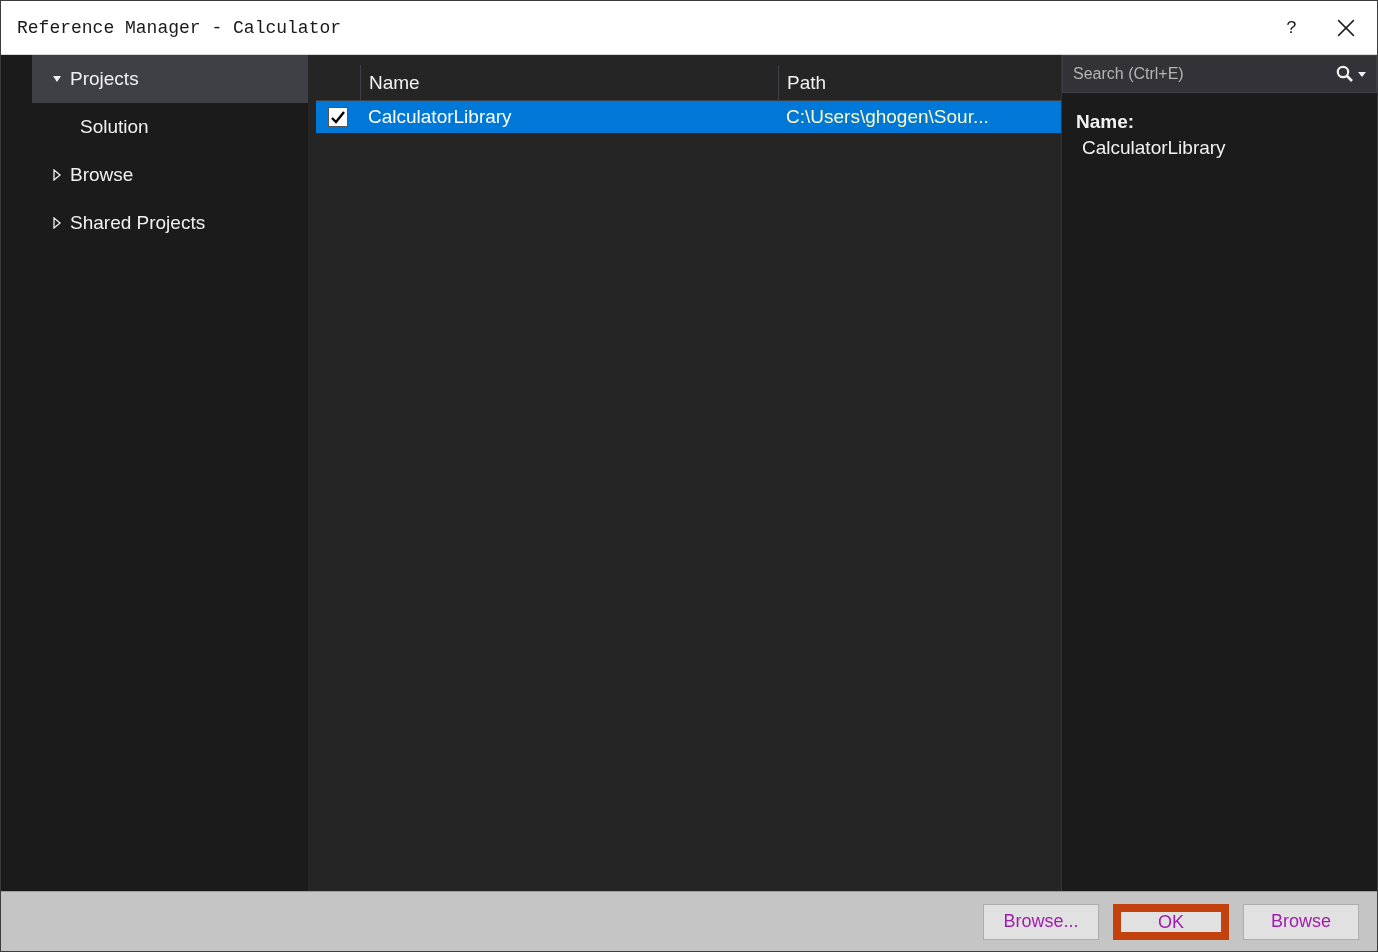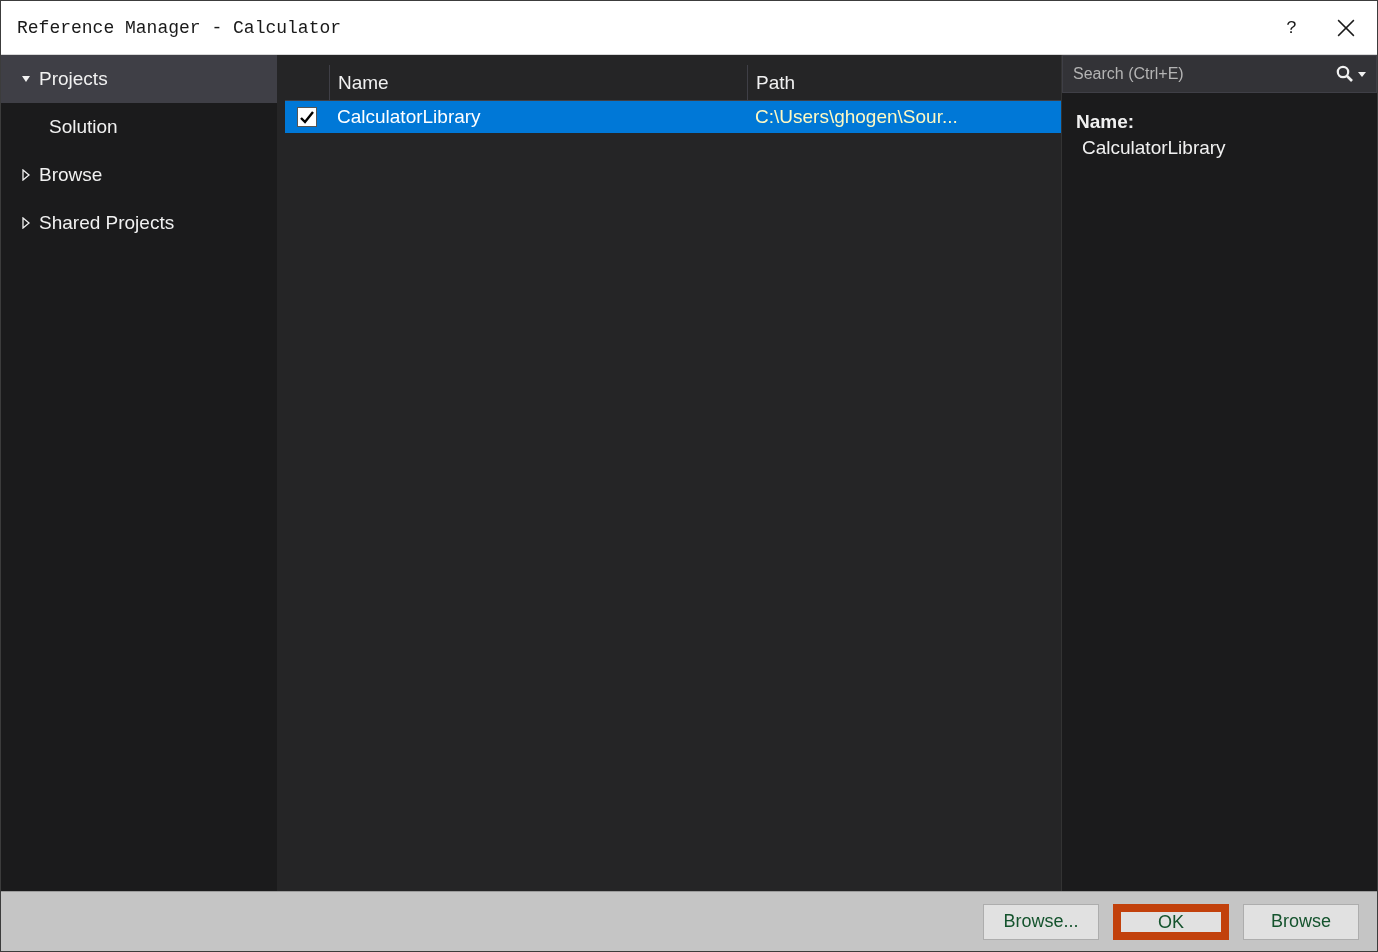--- a/index.html
+++ b/index.html
@@ -4,21 +4,21 @@
 <style>
   * { box-sizing: border-box; margin: 0; padding: 0; }
   html, body { width: 1378px; height: 952px; font-family: "Segoe UI", Arial, sans-serif; background: #1b1b1c; overflow: hidden; }
   .window { width: 1378px; height: 952px; background: #1b1b1c; display: flex; flex-direction: column; border: 1px solid #3c3c3c; }
   .titlebar { height: 54px; background: #ffffff; display: flex; align-items: center; padding: 0 16px; border-bottom: 1px solid #d8d8d8; font-family: Liberation Mono, monospace; }
   .titlebar-title { font-size: 18px; color: #1a1a1a; flex: 1; }
   .titlebar-controls { display: flex; gap: 28px; align-items: center; }
   .help-btn { font-size: 18px; color: #1a1a1a; cursor: pointer; padding: 0 6px; }
   .close-btn { cursor: pointer; padding: 0 6px; display:flex; align-items:center; }
   .close-btn svg { width: 18px; height: 18px; }
-  .body { flex: 1; display: flex; background: #1b1b1c; min-height: 0; }
+  .body { flex: 1; display: flex; background: #1b1b1c; min-height: 0; margin-left: 31px; }
   .sidebar { width: 276px; background: #1b1b1c; display: flex; flex-direction: column; padding-top: 0; }
   .sidebar-item { height: 48px; display: flex; align-items: center; font-size: 19px; color: #f1f1f1; cursor: pointer; padding-left: 18px; }
   .sidebar-item.selected { background: #3f3f46; }
   .sidebar-subitem { height: 48px; display: flex; align-items: center; font-size: 19px; color: #f1f1f1; cursor: pointer; padding-left: 48px; }
   .expander { width: 14px; height: 14px; margin-right: 6px; display: inline-flex; align-items: center; justify-content: center; }
   .expander svg { width: 12px; height: 12px; }
   .center { flex: 1; display: flex; background: #252526; min-width: 0; }
   .table-area { flex: 1; display: flex; flex-direction: column; min-width: 0; padding: 10px 0 0 8px; }
   .table-header { display: flex; height: 36px; align-items: flex-end; border-bottom: 1px solid #3f3f46; }
   .col-check { width: 44px; }
@@ -33,21 +33,21 @@
   .row-path { flex: 1; font-size: 19px; color: #fef9c3; padding-left: 8px; white-space: nowrap; overflow: hidden; text-overflow: ellipsis; min-width:0;}
   .right-panel { width: 316px; background: #1b1b1c; display: flex; flex-direction: column; padding: 0; border-left: 1px solid #333; }
   .search-box { height: 38px; margin: 0; background: #333337; display: flex; align-items: center; border: 1px solid #3f3f46; }
   .search-input { flex: 1; background: transparent; border: none; outline: none; color: #d0d0d0; font-size: 16px; padding: 0 10px; }
   .search-input::placeholder { color: #b4b4b4; }
   .search-icon-wrap { padding: 0 10px; display:flex; align-items:center; gap:4px; cursor:pointer;}
   .search-icon-wrap svg { width: 18px; height: 18px; }
   .detail-label { font-size: 19px; font-weight: 700; color: #f1f1f1; padding: 18px 14px 4px 14px; }
   .detail-value { font-size: 19px; color: #f1f1f1; padding: 0 14px 0 20px; }
   .footer { height: 60px; background: #c5c5c5; display: flex; align-items: center; justify-content: flex-end; padding: 0 18px; gap: 14px; border-top: 1px solid #9b9b9b; }
-  .btn { height: 36px; min-width: 116px; background: #e1e1e1; border: 1px solid #adadad; color: #14532d; font-size: 18px; cursor: pointer; padding: 0 12px; }
+  .btn { height: 36px; min-width: 116px; background: #e1e1e1; border: 1px solid #adadad; color: #a21caf; font-size: 18px; cursor: pointer; padding: 0 12px; }
   .btn.default { border: 8px solid #c2410c; }
   .caret-down { width:0;height:0;border-left:4px solid transparent;border-right:4px solid transparent;border-top:5px solid #f1f1f1; }
 </style>
 </head>
 <body>
 
 <div class="window">
 
   <div class="titlebar">
     <div class="titlebar-title">Reference Manager - Calculator</div>

